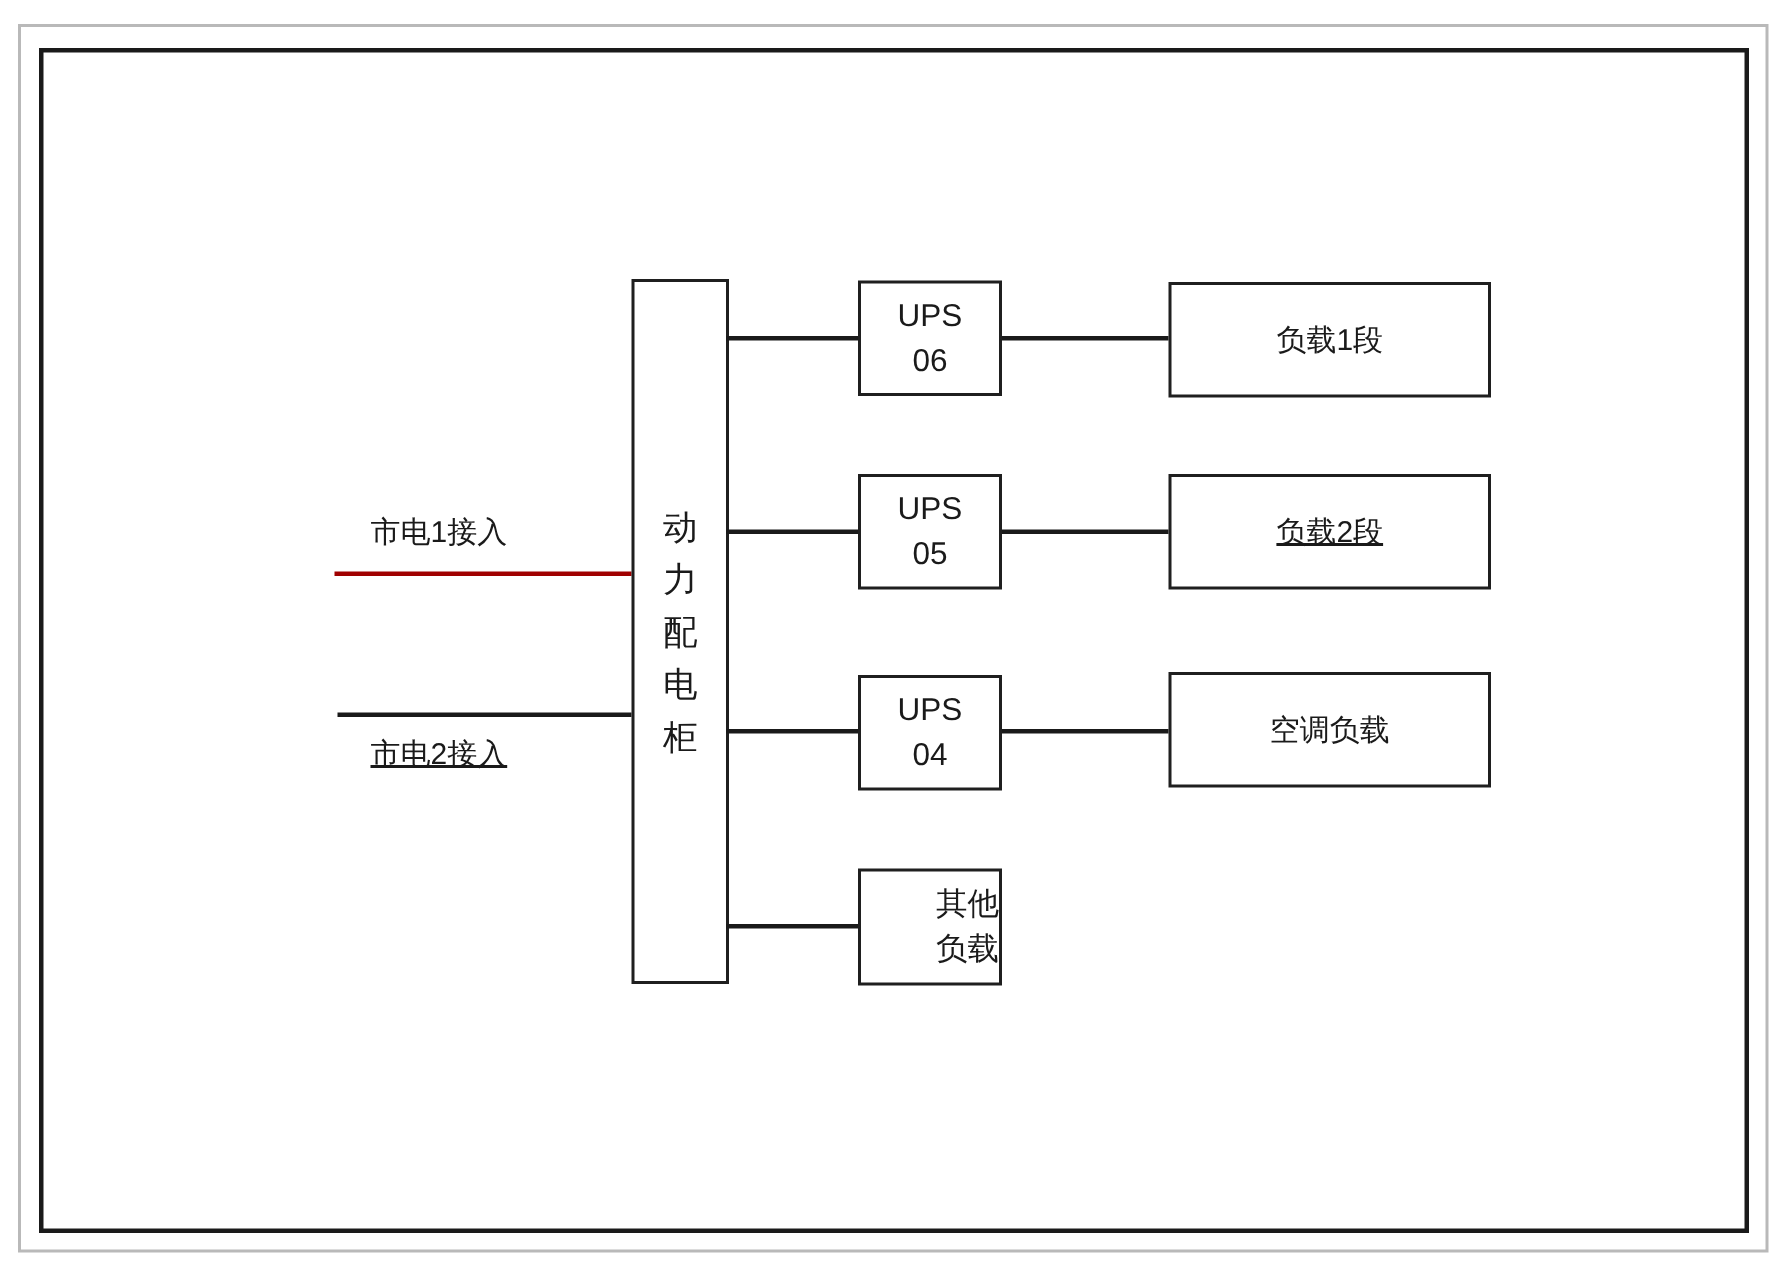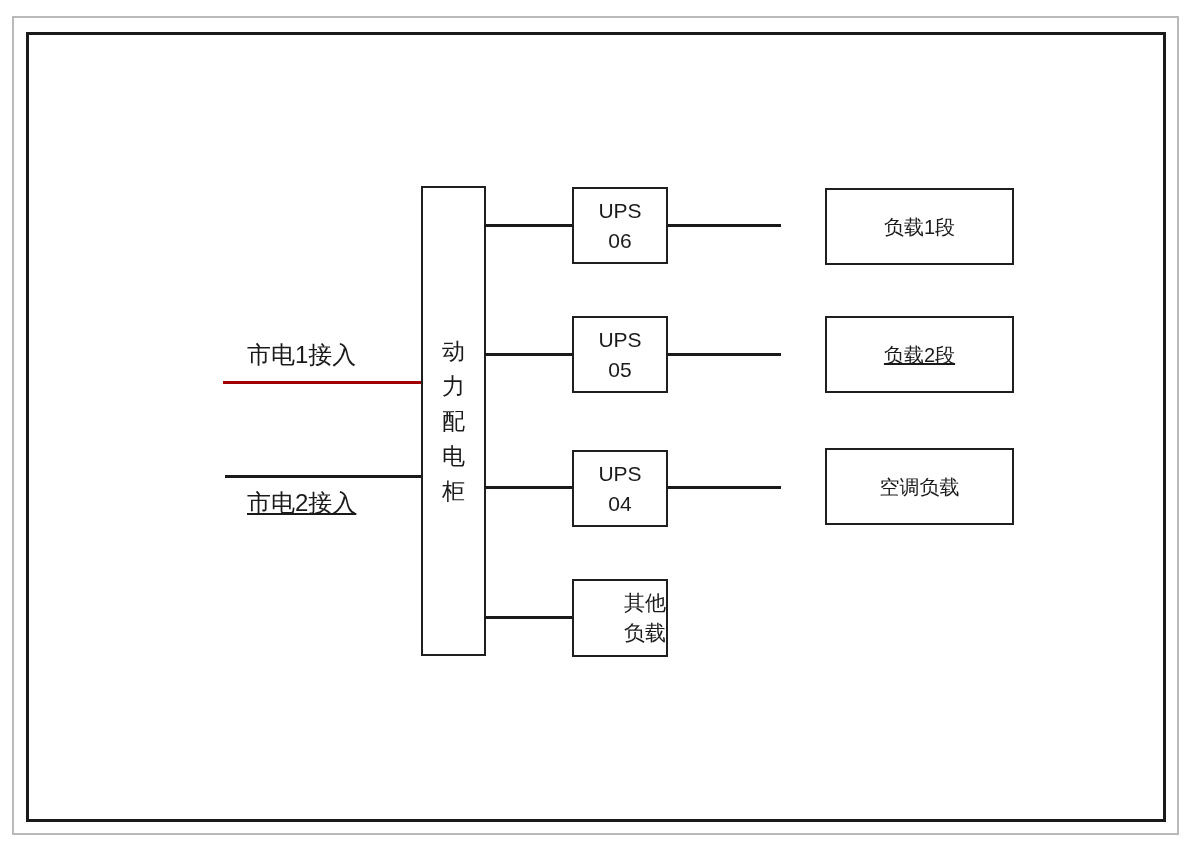--- a/index.html
+++ b/index.html
@@ -11,23 +11,23 @@
                border:3px solid #1a1a1a;box-sizing:border-box;}
   .box{position:absolute;border:2px solid #1f1f1f;background:#fff;box-sizing:border-box;
        display:flex;flex-direction:column;align-items:center;justify-content:center;
        font-size:21px;line-height:30px;color:#1a1a1a;}
   .cabinet{position:absolute;left:421px;top:186px;width:65px;height:470px;
            border:2.5px solid #1f1f1f;background:#fff;box-sizing:border-box;
            display:flex;flex-direction:column;align-items:center;justify-content:center;
            font-size:23px;color:#1a1a1a;}
   .cabinet span{display:block;line-height:35px;}
   .hline{position:absolute;height:3px;background:#1a1a1a;}
-  .mains-label{position:absolute;font-size:24px;line-height:26px;color:#1a1a1a;white-space:nowrap;}
+  .mains-label{position:absolute;font-size:20px;line-height:26px;color:#1a1a1a;white-space:nowrap;}
   .ups{left:572px;width:96px;height:77px;}
-  .load{left:825px;width:189px;height:77px;font-size:20px;}
+  .load{left:779px;width:215px;height:77px;font-size:20px;}
 </style>
 </head>
 <body>
 
 <div class="stage">
 
   <div class="outer-frame"></div>
   <div class="inner-frame"></div>
 
   <div class="mains-label" style="left:247px;top:342px;">市电1接入</div>

